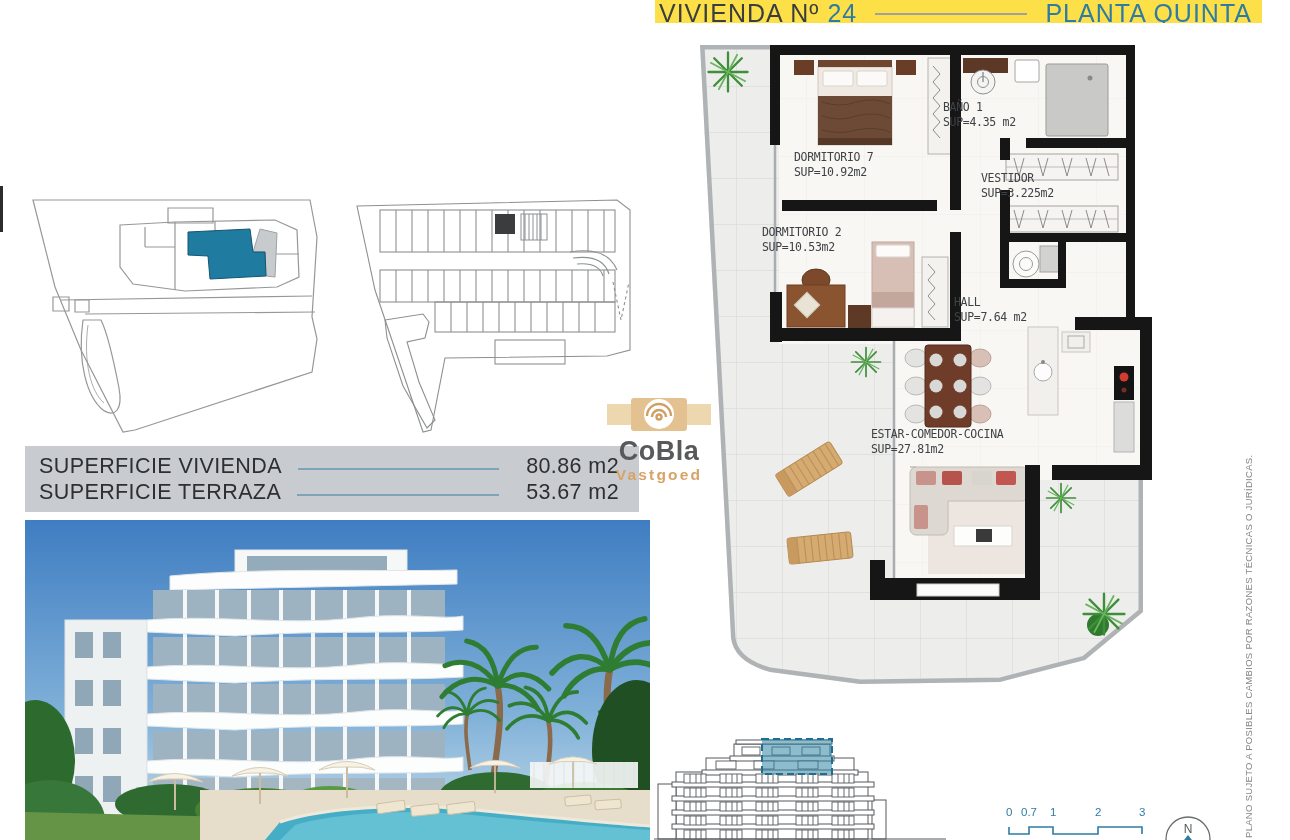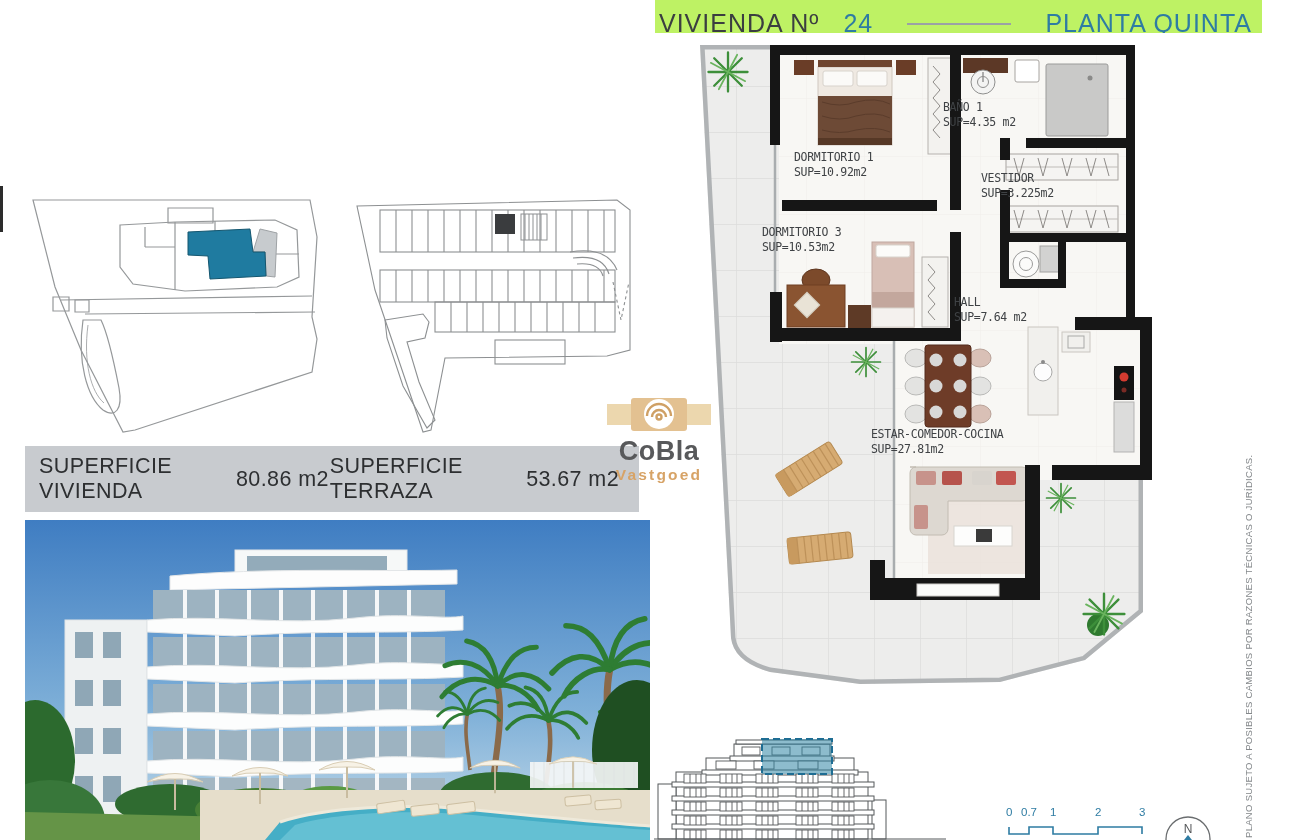--- a/index.html
+++ b/index.html
@@ -1,31 +1,31 @@
 <!DOCTYPE html>
 <html><head>
 <meta charset="utf-8">
 <style>
   html,body{margin:0;padding:0;background:#ffffff;}
   .page{position:relative;width:1290px;height:840px;background:#fff;overflow:hidden;
         font-family:"Liberation Sans",sans-serif;}
   .abs{position:absolute;}
 
   
-  .header-bar{left:655px;top:0;width:607px;height:33px;background:#bef264;
-    display:flex;align-items:flex-end;padding:0 10px 0 4px;box-sizing:border-box;overflow:hidden;gap:16px;}
+  .header-bar{left:655px;top:0;width:607px;height:23px;background:#fde047;
+    display:flex;align-items:flex-end;padding:0 10px 0 4px;box-sizing:border-box;overflow:hidden;}
   .hd{font-size:25px;line-height:26px;letter-spacing:1px;white-space:nowrap;margin-bottom:-3px;}
   .hd-dark{color:#3b3e40;}
   .hd-blue{color:#2e7ca3;}
   .hd-num{margin-left:8px;}
   .hd-line{flex:1;border-top:2px solid #9ba1a5;margin:0 18px 8px 18px;}
 
   
   .panel{left:25px;top:446px;width:614px;height:66px;background:#c8cbcf;
-    display:flex;flex-direction:row;justify-content:center;gap:1px;
+    display:flex;flex-direction:column;justify-content:center;gap:1px;
     padding:0 20px 0 14px;box-sizing:border-box;}
   .prow{display:flex;align-items:center;font-size:21.5px;color:#2d2f31;letter-spacing:.4px;}
   .pline{flex:1;border-top:2px solid #7fa3b8;margin:6px 16px 0 16px;}
   .pvalue{min-width:104px;text-align:right;}
 
   
   .logo{left:599px;top:396px;width:120px;text-align:center;line-height:1;}
   .logo-brand{display:block;font-size:27px;font-weight:bold;color:#58595b;letter-spacing:.5px;margin-top:1px;}
   .logo-sub{display:block;font-size:15.5px;font-weight:bold;color:#d7a366;letter-spacing:2.2px;margin-top:2px;}
 
@@ -291,33 +291,33 @@
       <rect x="362" y="425" width="100" height="15"></rect>
       <rect x="335" y="425" width="15" height="113"></rect>
       <rect x="180" y="538" width="170" height="22"></rect>
       <rect x="180" y="520" width="15" height="40"></rect>
       <rect x="92" y="288" width="170" height="13"></rect>
     </g>
     <rect x="227" y="544" width="82" height="12" fill="#fbfbfa" stroke="#cfcdc9"></rect>
   </svg>
 
   <div class="rlabel" style="left:794px;top:150px;width:144px">
-    <span>DORMITORIO 1</span>
+    <span>DORMITORIO 7</span>
     <span>SUP=10.92m2</span>
   </div>
   <div class="rlabel" style="left:943px;top:100px;width:120px">
     <span>BAÑO 1</span>
     <span>SUP=4.35 m2</span>
   </div>
   <div class="rlabel" style="left:981px;top:171px;width:122px">
     <span>VESTIDOR</span>
     <span>SUP=3.225m2</span>
   </div>
   <div class="rlabel" style="left:762px;top:225px;width:144px">
-    <span>DORMITORIO 3</span>
+    <span>DORMITORIO 2</span>
     <span>SUP=10.53m2</span>
   </div>
   <div class="rlabel" style="left:954px;top:295px;width:122px">
     <span>HALL</span>
     <span>SUP=7.64 m2</span>
   </div>
   <div class="rlabel" style="left:871px;top:427px;width:192px">
     <span>ESTAR-COMEDOR-COCINA</span>
     <span>SUP=27.81m2</span>
   </div>

